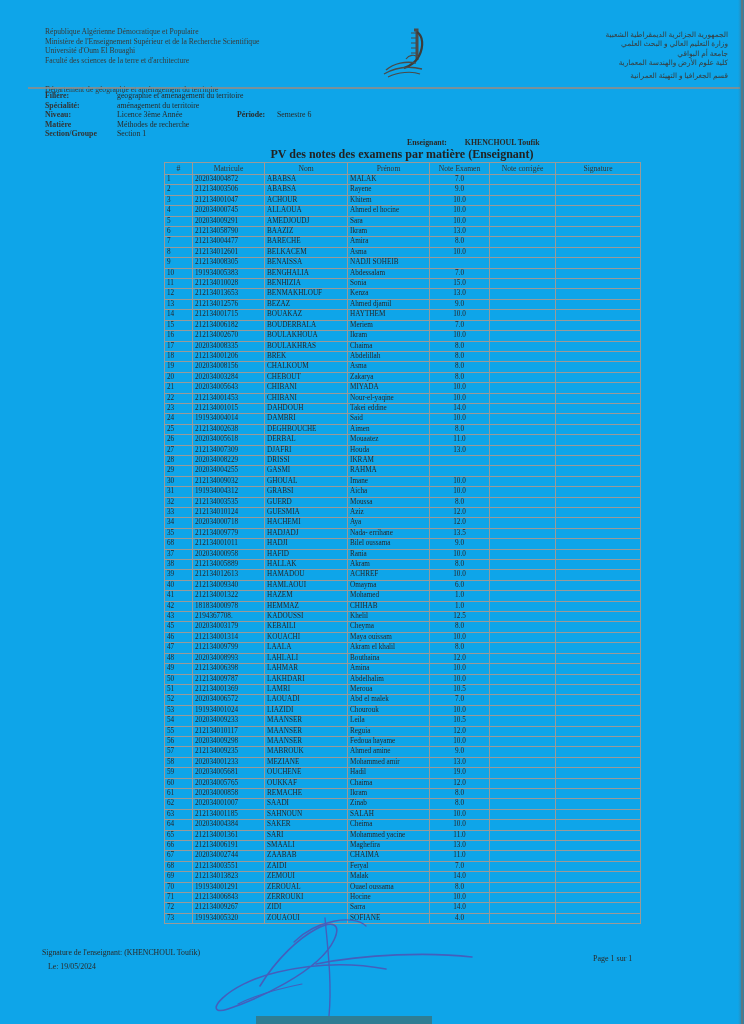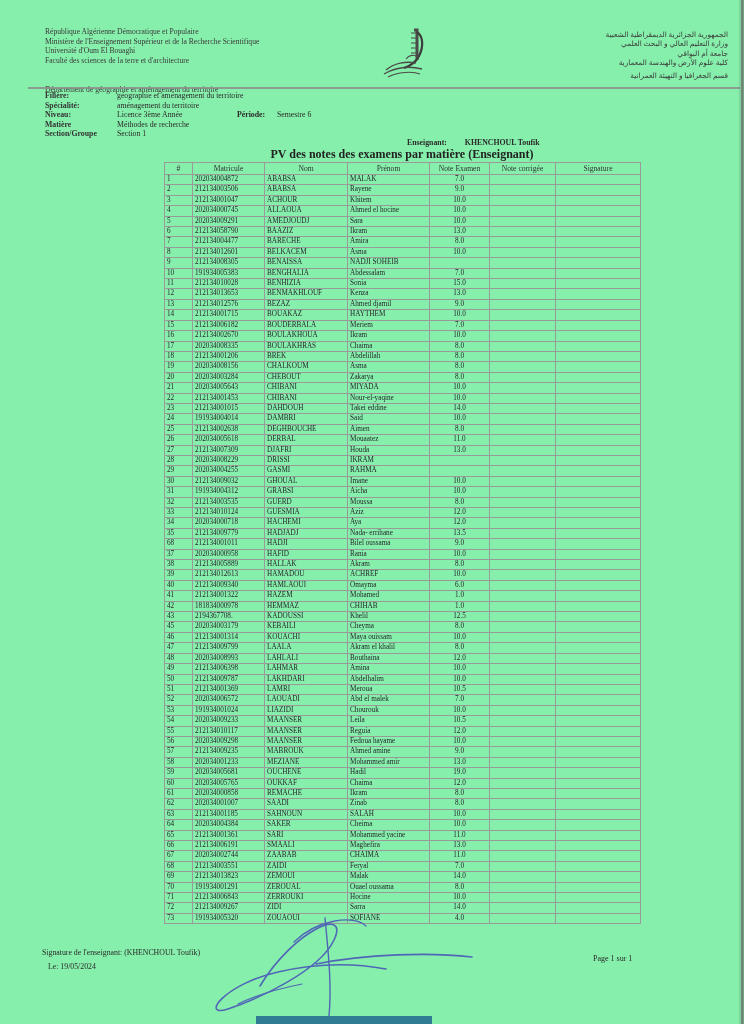--- a/index.html
+++ b/index.html
@@ -1,17 +1,17 @@
 <!DOCTYPE html>
 <html><head>
 <meta charset="utf-8">
 <style>
   html,body{margin:0;padding:0;}
   body{width:744px;height:1024px;position:relative;background:#e9e8e6;font-family:"Liberation Serif","DejaVu Serif",serif;}
-  #page{position:absolute;left:0;top:0;width:744px;height:1024px;background:#86efac;overflow:hidden;color:#2a2a28;}
+  #page{position:absolute;left:0;top:0;width:744px;height:1024px;background:#0ea5e9;overflow:hidden;color:#2a2a28;}
   
   .edge-right{position:absolute;right:0;top:0;width:6px;height:1024px;background:linear-gradient(to right,rgba(0,0,0,0),rgba(90,90,90,.55));}
   .edge-line{position:absolute;right:1px;top:0;width:2px;height:1024px;background:#6f6f6f;opacity:.7;}
   
   .hdr-fr{position:absolute;left:45px;top:27px;font-size:7.6px;line-height:9.6px;color:#3a3a38;}
   .hdr-fr div:last-child{margin-top:20px;}
   .hdr-ar{position:absolute;right:16px;top:30px;font-size:7.4px;line-height:9.4px;text-align:right;color:#3a3a38;direction:rtl;margin-left:16px;}
   .hdr-ar div:last-child{margin-top:3px;}
   .logo{position:absolute;left:376px;top:26px;width:56px;height:56px;}
   .hdr-rule{position:absolute;left:28px;top:87px;width:712px;height:2px;background:#8d8d8b;opacity:.85;}

